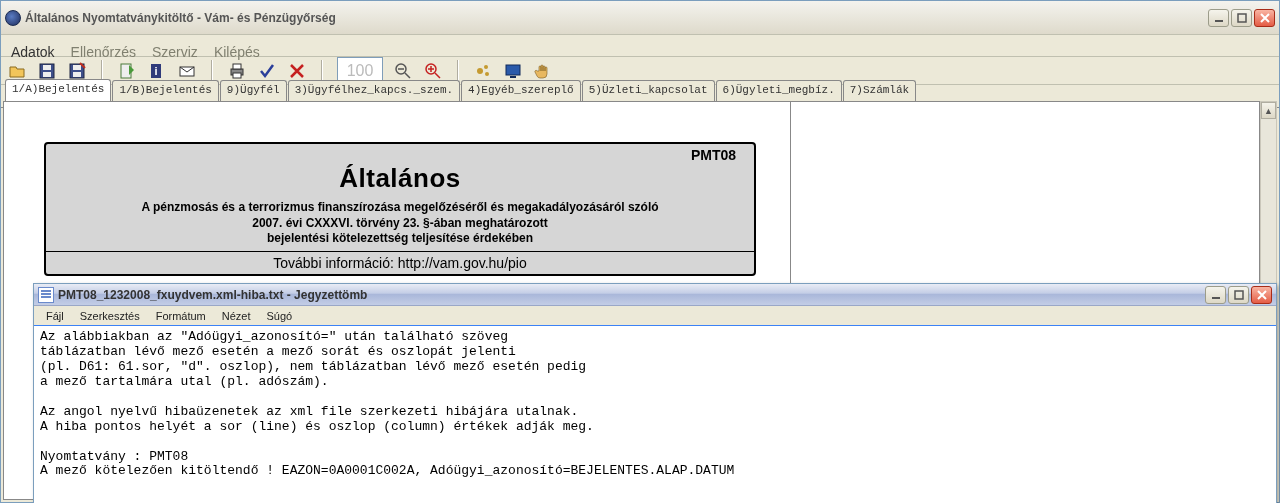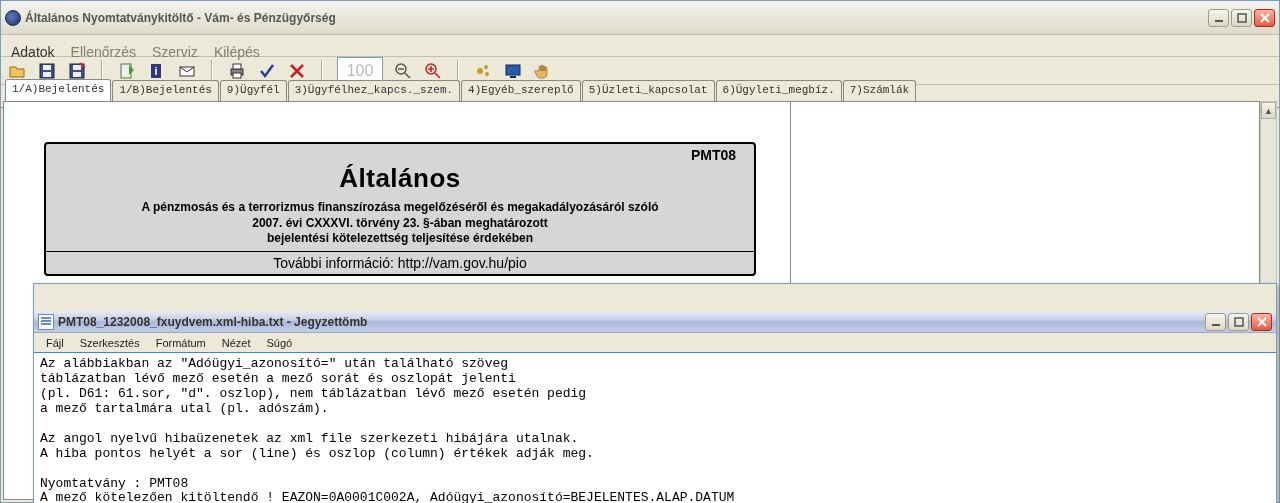--- a/index.html
+++ b/index.html
@@ -213,21 +213,20 @@
     border:1px solid #7b9ebd;
     background:#ece9d8;
     box-shadow:2px 2px 4px rgba(0,0,0,0.3);
   }
   .np-titlebar {
     height:22px;
     background: linear-gradient(to bottom,#e9ecf5 0%, #c3cde6 45%, #a8b6d9 46%, #c3cde6 100%);
     display:flex; align-items:center;
     padding:0 4px;
     border-bottom:1px solid #9aa7c7;
-    margin-top:27px;
   }
   .np-titlebar-icon {
     width:16px;height:16px; margin-right:4px;
     background:#fff;
     border:1px solid #6a8acb;
     position:relative;
   }
   .np-titlebar-icon::after{
     content:"";position:absolute;left:2px;top:2px;right:2px;height:2px;background:#6a8acb; box-shadow:0 3px 0 #6a8acb, 0 6px 0 #6a8acb;
   }

